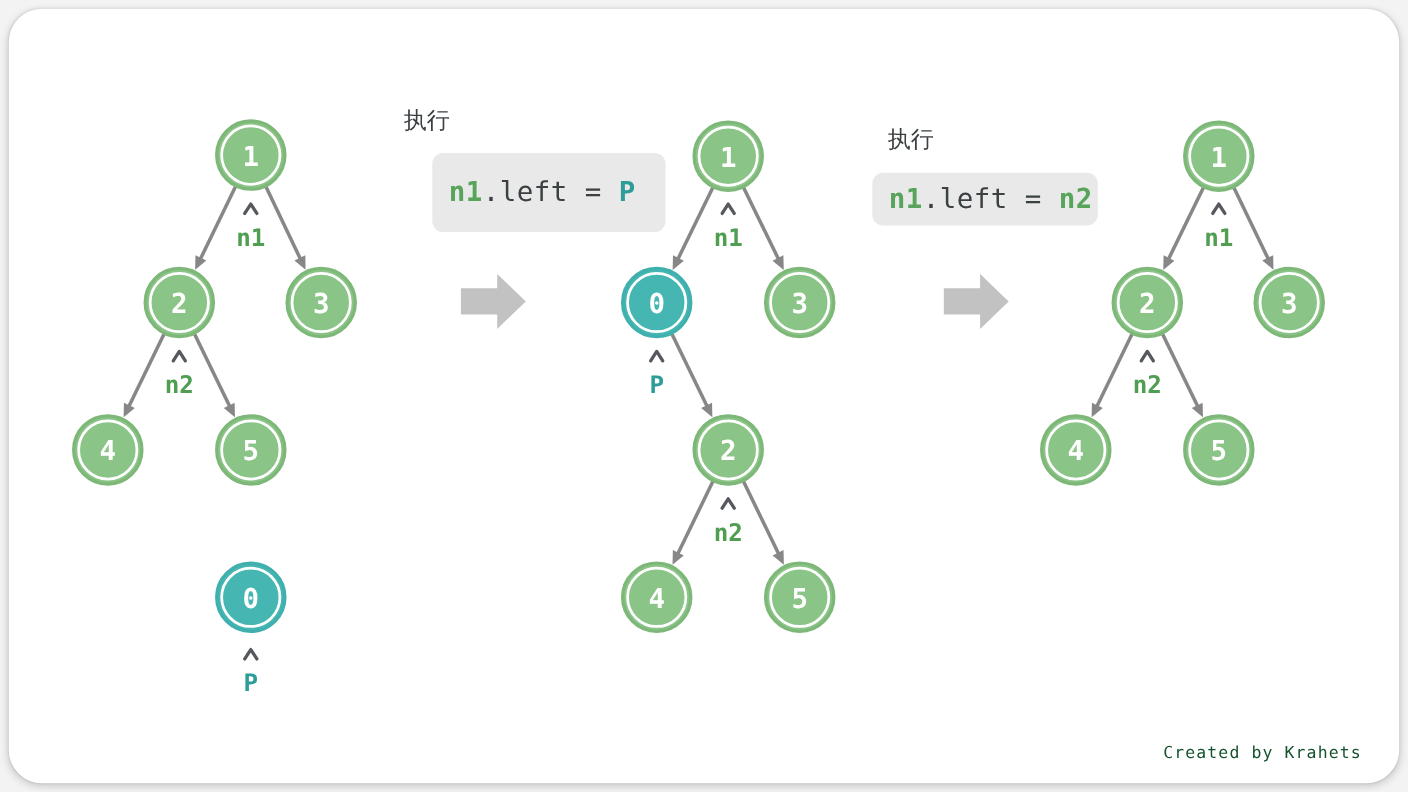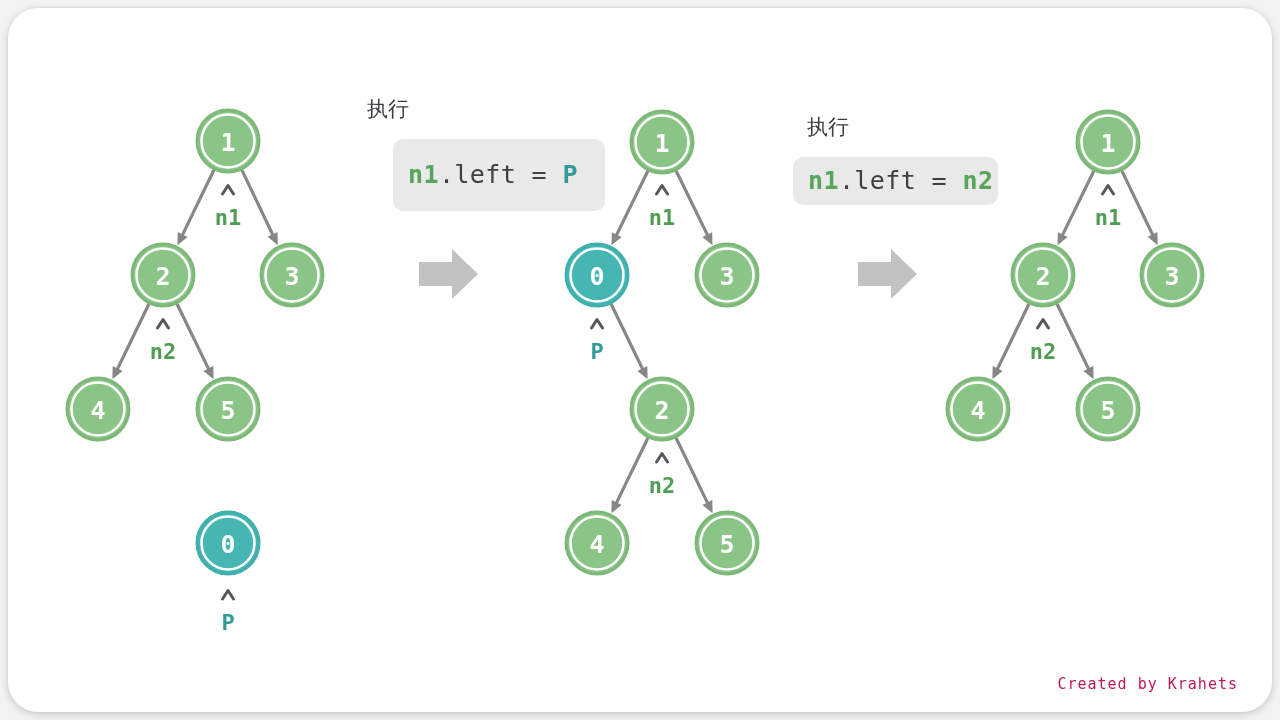--- a/index.html
+++ b/index.html
@@ -21,21 +21,21 @@
     font-size:25px;letter-spacing:.4px;color:#3b4043;
     padding:0 0 0 15px;box-sizing:border-box;
   }
   .code-line{line-height:36px;white-space:pre;}
   .tok-d{color:#3b4043;font-weight:400;}
   .tok-g{color:#57a45a;font-weight:bold;}
   .tok-t{color:#2e9c99;font-weight:bold;}
   .footer{
     position:absolute;right:42px;top:675px;
     font-family:"DejaVu Sans Mono","Liberation Mono",monospace;
-    font-size:15px;color:#be185d;letter-spacing:1px;
+    font-size:15px;color:#14532d;letter-spacing:1px;
   }
 </style>
 </head>
 <body>
 
 <div class="card"></div>
 
 <div class="stage">
   <svg id="diagram" width="1280" height="720" viewBox="0 0 1280 720">
       <line x1="214.03397632068103" y1="169.79149496967295" x2="180.8939678391274" y2="238.11089707010655" stroke="#878787" stroke-width="3.2"></line>

